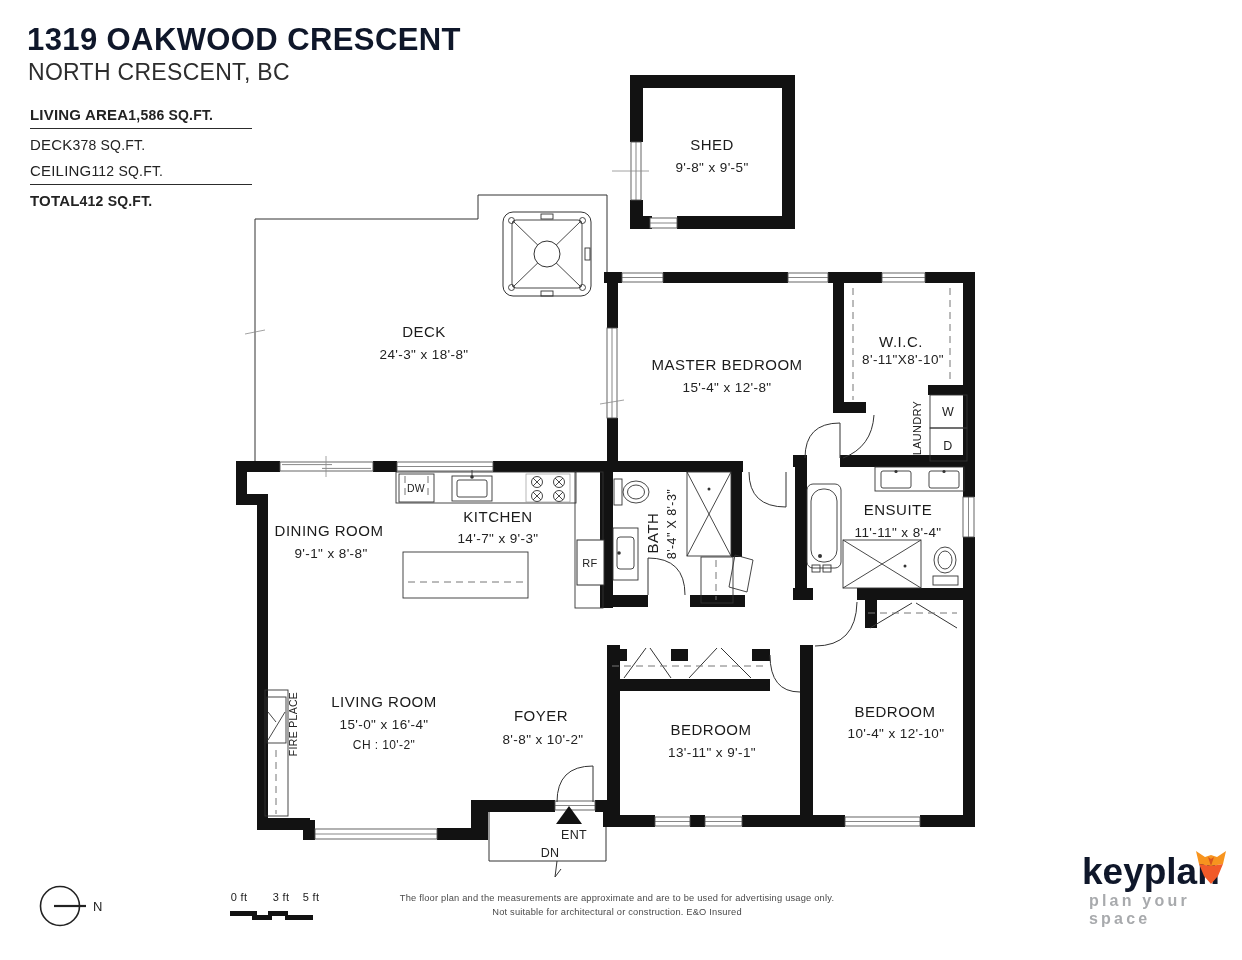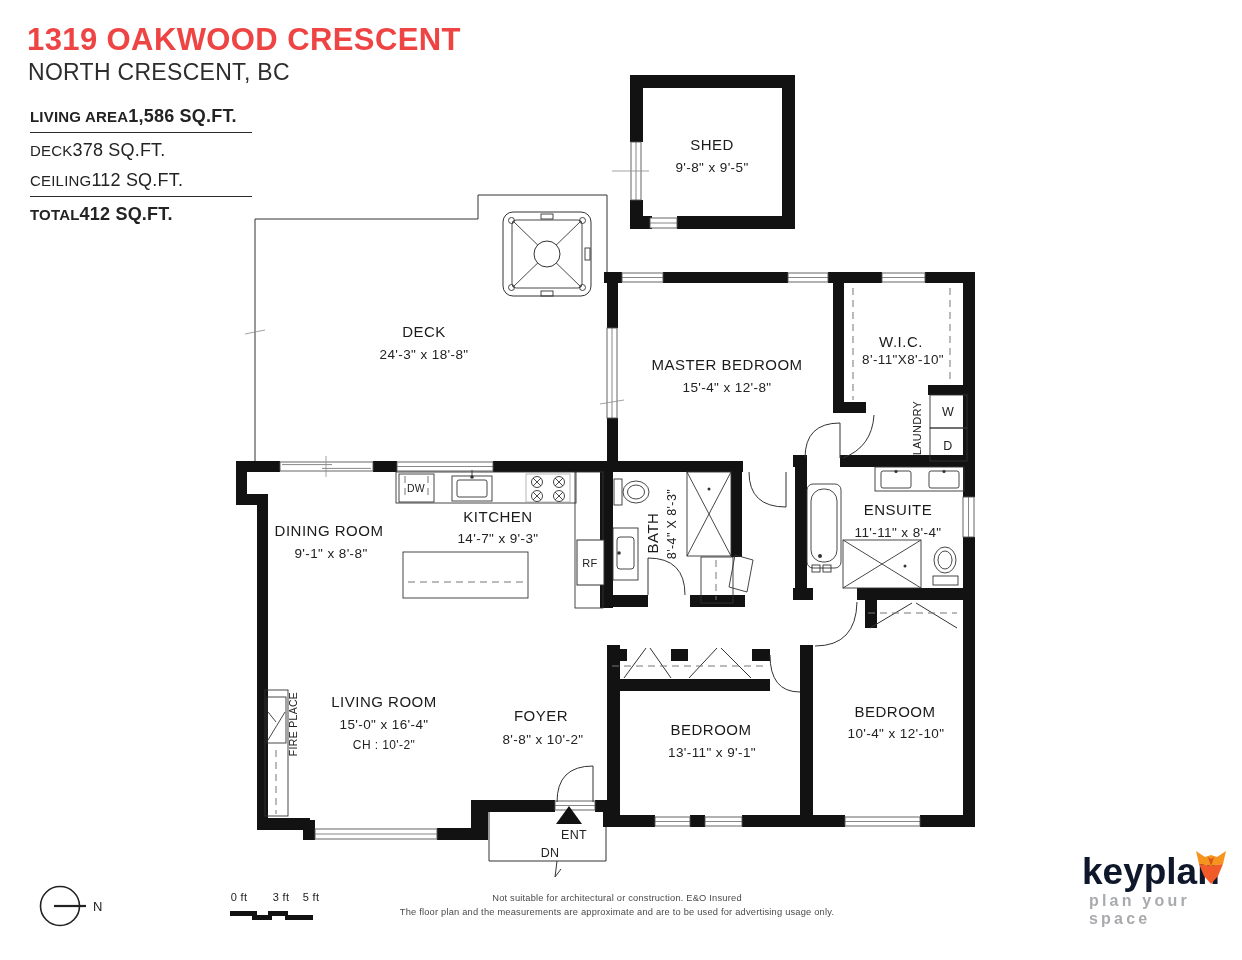--- a/index.html
+++ b/index.html
@@ -1,25 +1,25 @@
 <!DOCTYPE html>
 <html><head>
 <meta charset="utf-8">
 <style>
   html,body{margin:0;padding:0;background:#fff;}
   .page{position:relative;width:1242px;height:960px;background:#fff;overflow:hidden;
         font-family:"Liberation Sans",sans-serif;color:#1c1c1c;}
-  .title{position:absolute;left:27px;top:22px;font-size:31px;font-weight:700;letter-spacing:.4px;color:#ef4444;text-align:right;}
+  .title{position:absolute;left:27px;top:22px;font-size:31px;font-weight:700;letter-spacing:.4px;color:#0f172a;text-align:right;}
   .subtitle{position:absolute;left:28px;top:59px;font-size:23px;font-weight:400;letter-spacing:.3px;color:#2d2d2d;}
   .stats{position:absolute;left:30px;top:101px;width:222px;}
   .stat-row{display:flex;align-items:baseline;
             padding:5px 0 4px;font-size:15px;letter-spacing:.2px;color:#232323;}
   .stat-row.bold .lab,.stat-row.bold .val{font-weight:700;}
   .sep{border-bottom:1.6px solid #2c2c2c;margin:1px 0 2px;}
-  .val{font-size:18px;}
+  .val{font-size:14px;}
   svg text{font-family:"Liberation Sans",sans-serif;}
   .lbl{font-size:15px;font-weight:500;fill:#1b1b1b;letter-spacing:.5px;text-anchor:middle;}
   .dim{font-size:13.5px;font-weight:400;fill:#222;letter-spacing:.4px;text-anchor:middle;}
   .sm{font-size:11px;fill:#222;text-anchor:middle;letter-spacing:.3px;}
   .w{fill:#121212;}
   .tl{fill:none;stroke:#333;stroke-width:1;}
   .tg{fill:none;stroke:#8a8a8a;stroke-width:.8;}
   .win{fill:#fff;stroke:#555;stroke-width:.9;}
   .wl{stroke:#555;stroke-width:.7;}
   .dsh{fill:none;stroke:#777;stroke-width:1;stroke-dasharray:7 5;}
@@ -359,22 +359,22 @@
       <text class="sm" x="281" y="901">3 ft</text>
       <text class="sm" x="311" y="901">5 ft</text>
       <rect class="w" x="230" y="911" width="27" height="5"></rect>
       <rect class="w" x="252" y="915" width="20" height="5"></rect>
       <rect class="w" x="268" y="911" width="20" height="5"></rect>
       <rect class="w" x="285" y="915" width="28" height="5"></rect>
     </g>
   </svg>
 
   <div class="disclaimer">
+    <div>The floor plan and the measurements are approximate and are to be used for advertising usage only.</div>
     <div>Not suitable for architectural or construction. E&amp;O Insured</div>
-    <div>The floor plan and the measurements are approximate and are to be used for advertising usage only.</div>
   </div>
 
   <div class="brand">
     <svg class="fox" width="32" height="36" viewBox="0 0 30 36">
       <polygon points="0,2 9,8 15,6 21,8 30,2 27,15 15,17 3,15" fill="#f7941e"></polygon>
       <polygon points="3,15 15,17 27,15 22,27 15,35 8,27" fill="#f15a29"></polygon>
       <polygon points="12,8 15,17 18,8 15,10" fill="#d9541f"></polygon>
     </svg>
     <div class="brand-name">keyplan</div>
     <div class="brand-tag">plan your space</div>

